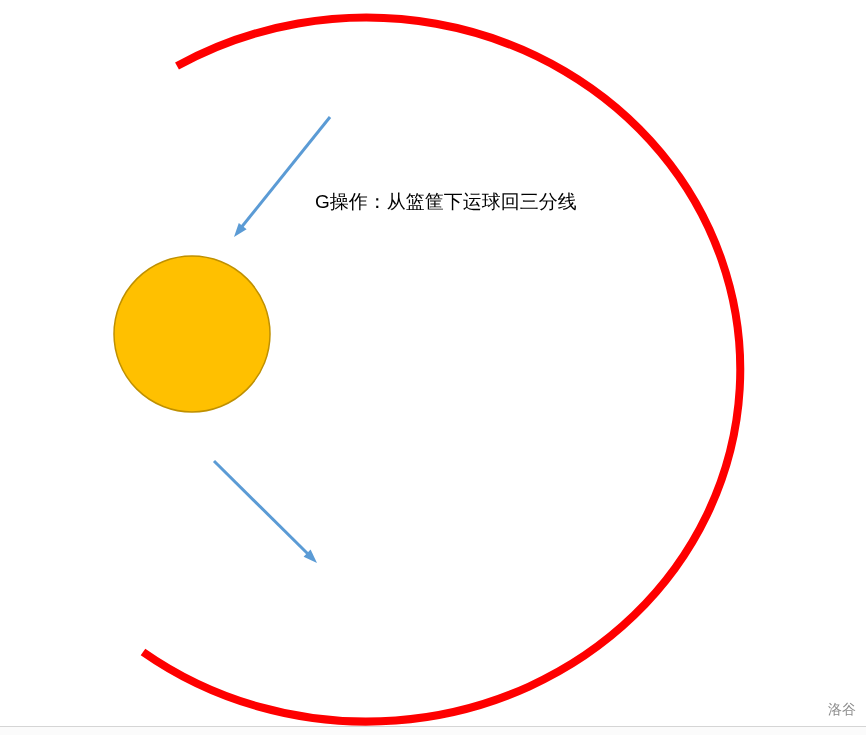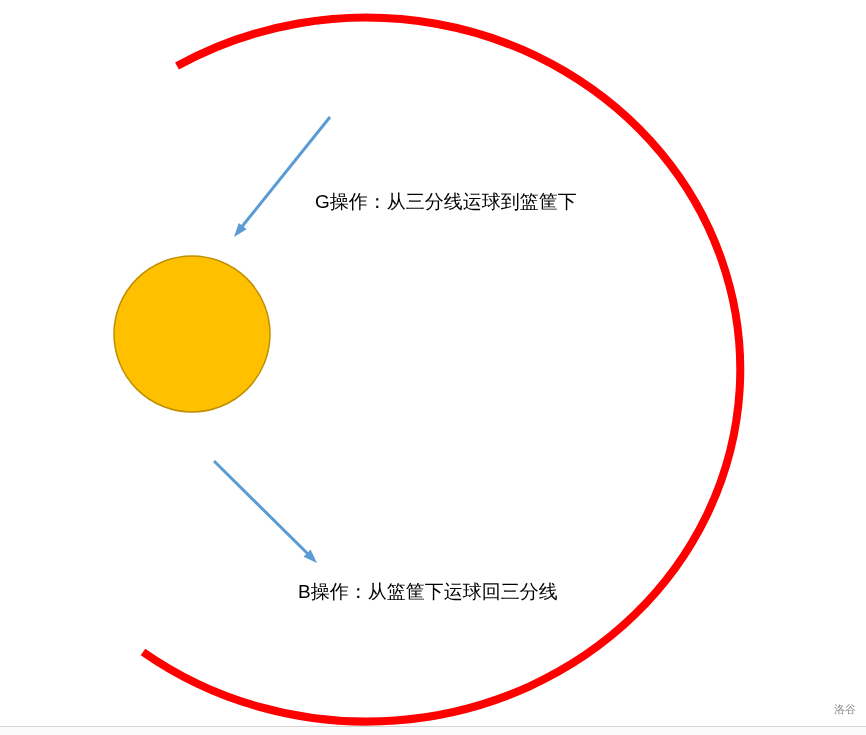--- a/index.html
+++ b/index.html
@@ -29,21 +29,21 @@
     color: #000000;
     white-space: nowrap;
   }
   .label-g  { left: 315px; top: 190px; }
   .label-aw { left: 180px; top: 342px; }
   .label-b  { left: 298px; top: 580px; }
   .watermark {
     position: absolute;
     right: 10px;
     top: 701px;
-    font-size: 11px;
+    font-size: 14px;
     line-height: 16px;
     color: #8c8c8c;
   }
   .bottom-divider {
     position: absolute;
     left: 0;
     top: 726px;
     width: 866px;
     height: 1px;
     background: #d5d5d5;
@@ -72,23 +72,22 @@
     </g>
 
     <circle cx="192" cy="334" r="78" stroke-width="1.5" fill="#ffc000" stroke="#bf9000"></circle>
 
     <g>
       <line x1="214" y1="461" x2="308" y2="554" stroke-width="3" stroke="#5b9bd5"></line>
       <polygon points="317,563 303.6,556.8 310.6,549.6" fill="#5b9bd5"></polygon>
     </g>
   </svg>
 
-  <div class="label label-g">G操作：从三分线运球到篮筐下</div>
+  <div class="label label-g">G操作：从篮筐下运球回三分线</div>
 
 
-  <div class="label label-b">B操作：从篮筐下运球回三分线</div>
 
   <div class="watermark">洛谷</div>
 
   <div class="bottom-divider"></div>
   <div class="bottom-strip"></div>
 
 </div>
 
 </body></html>

